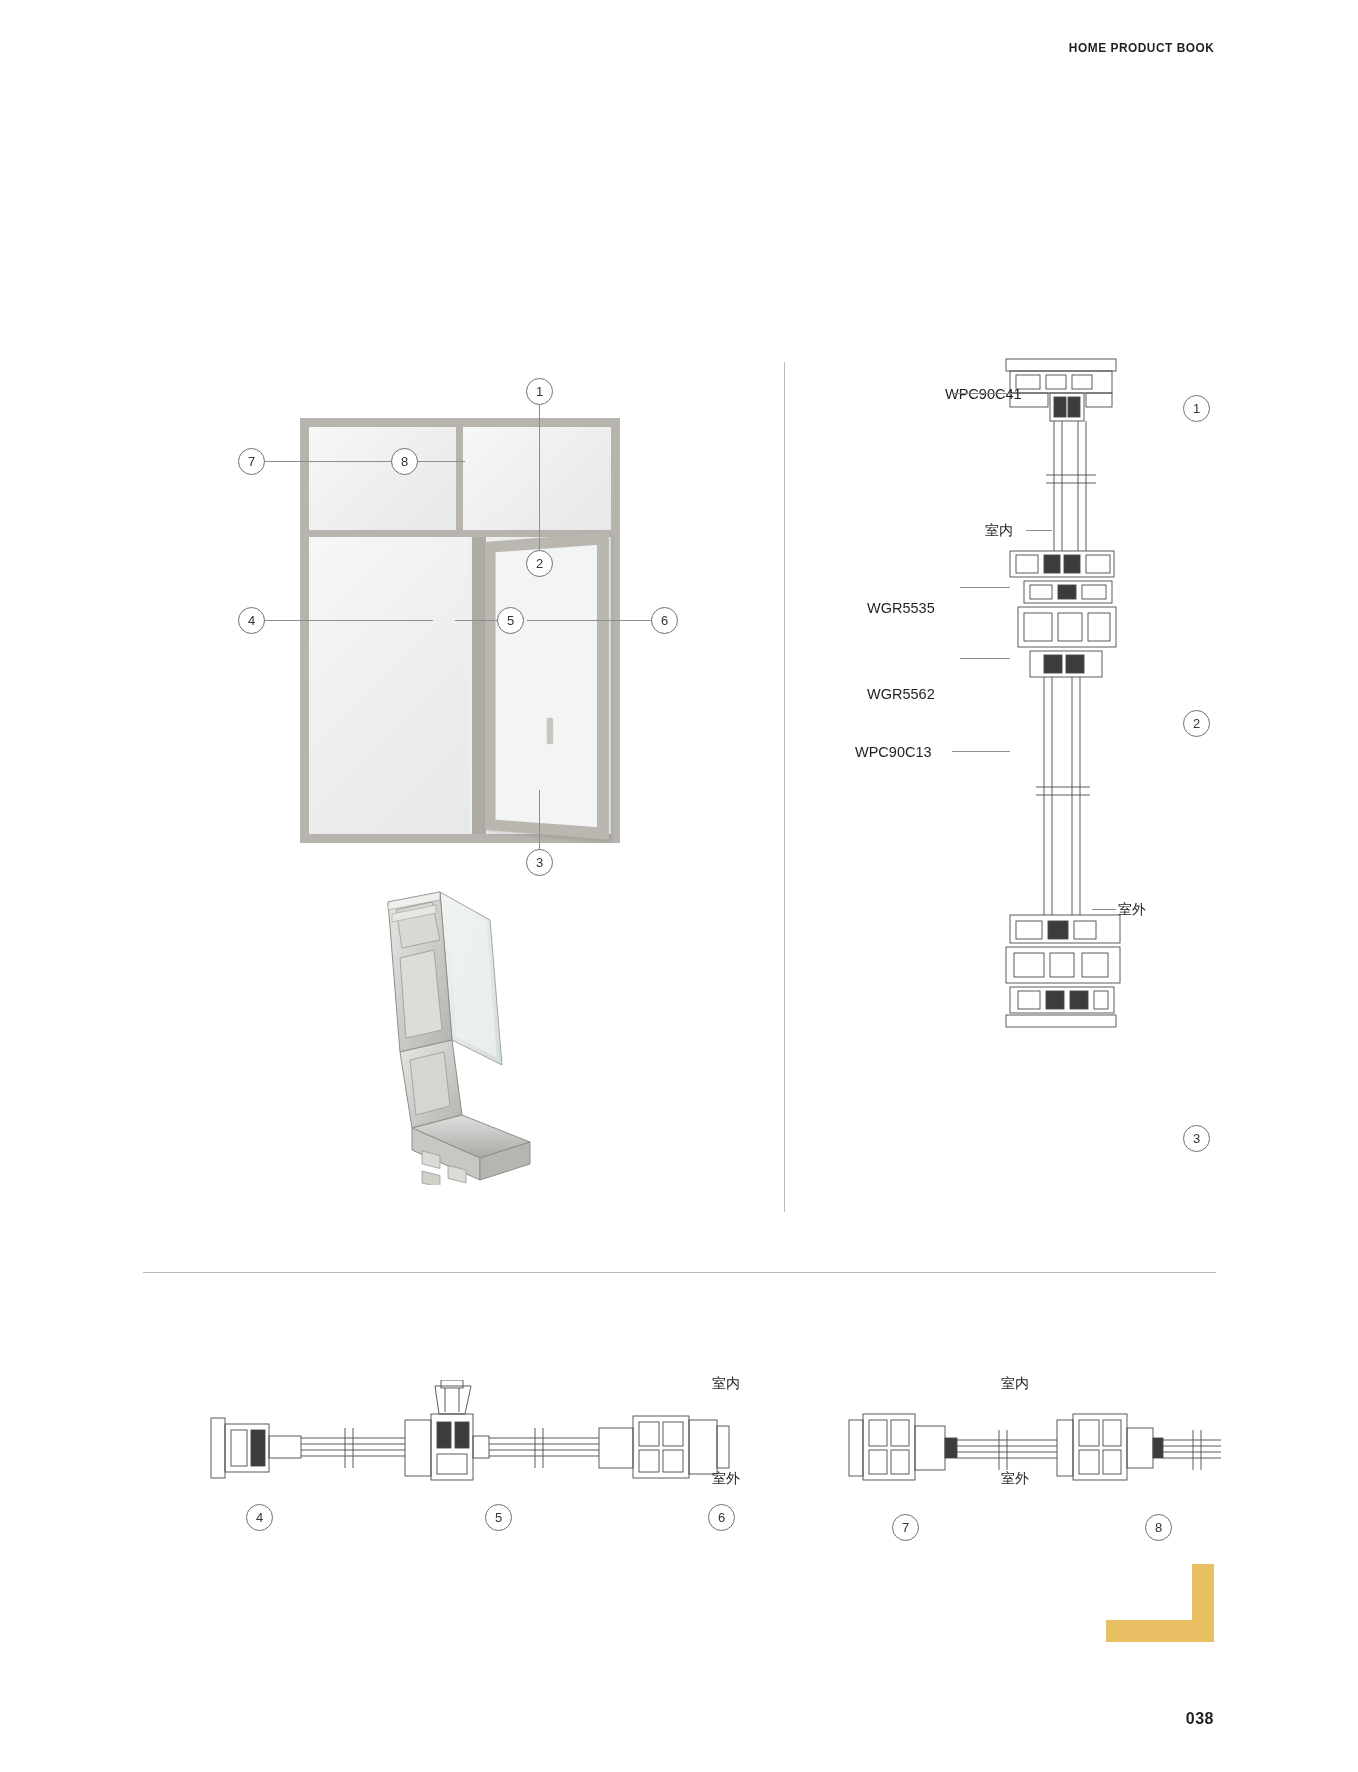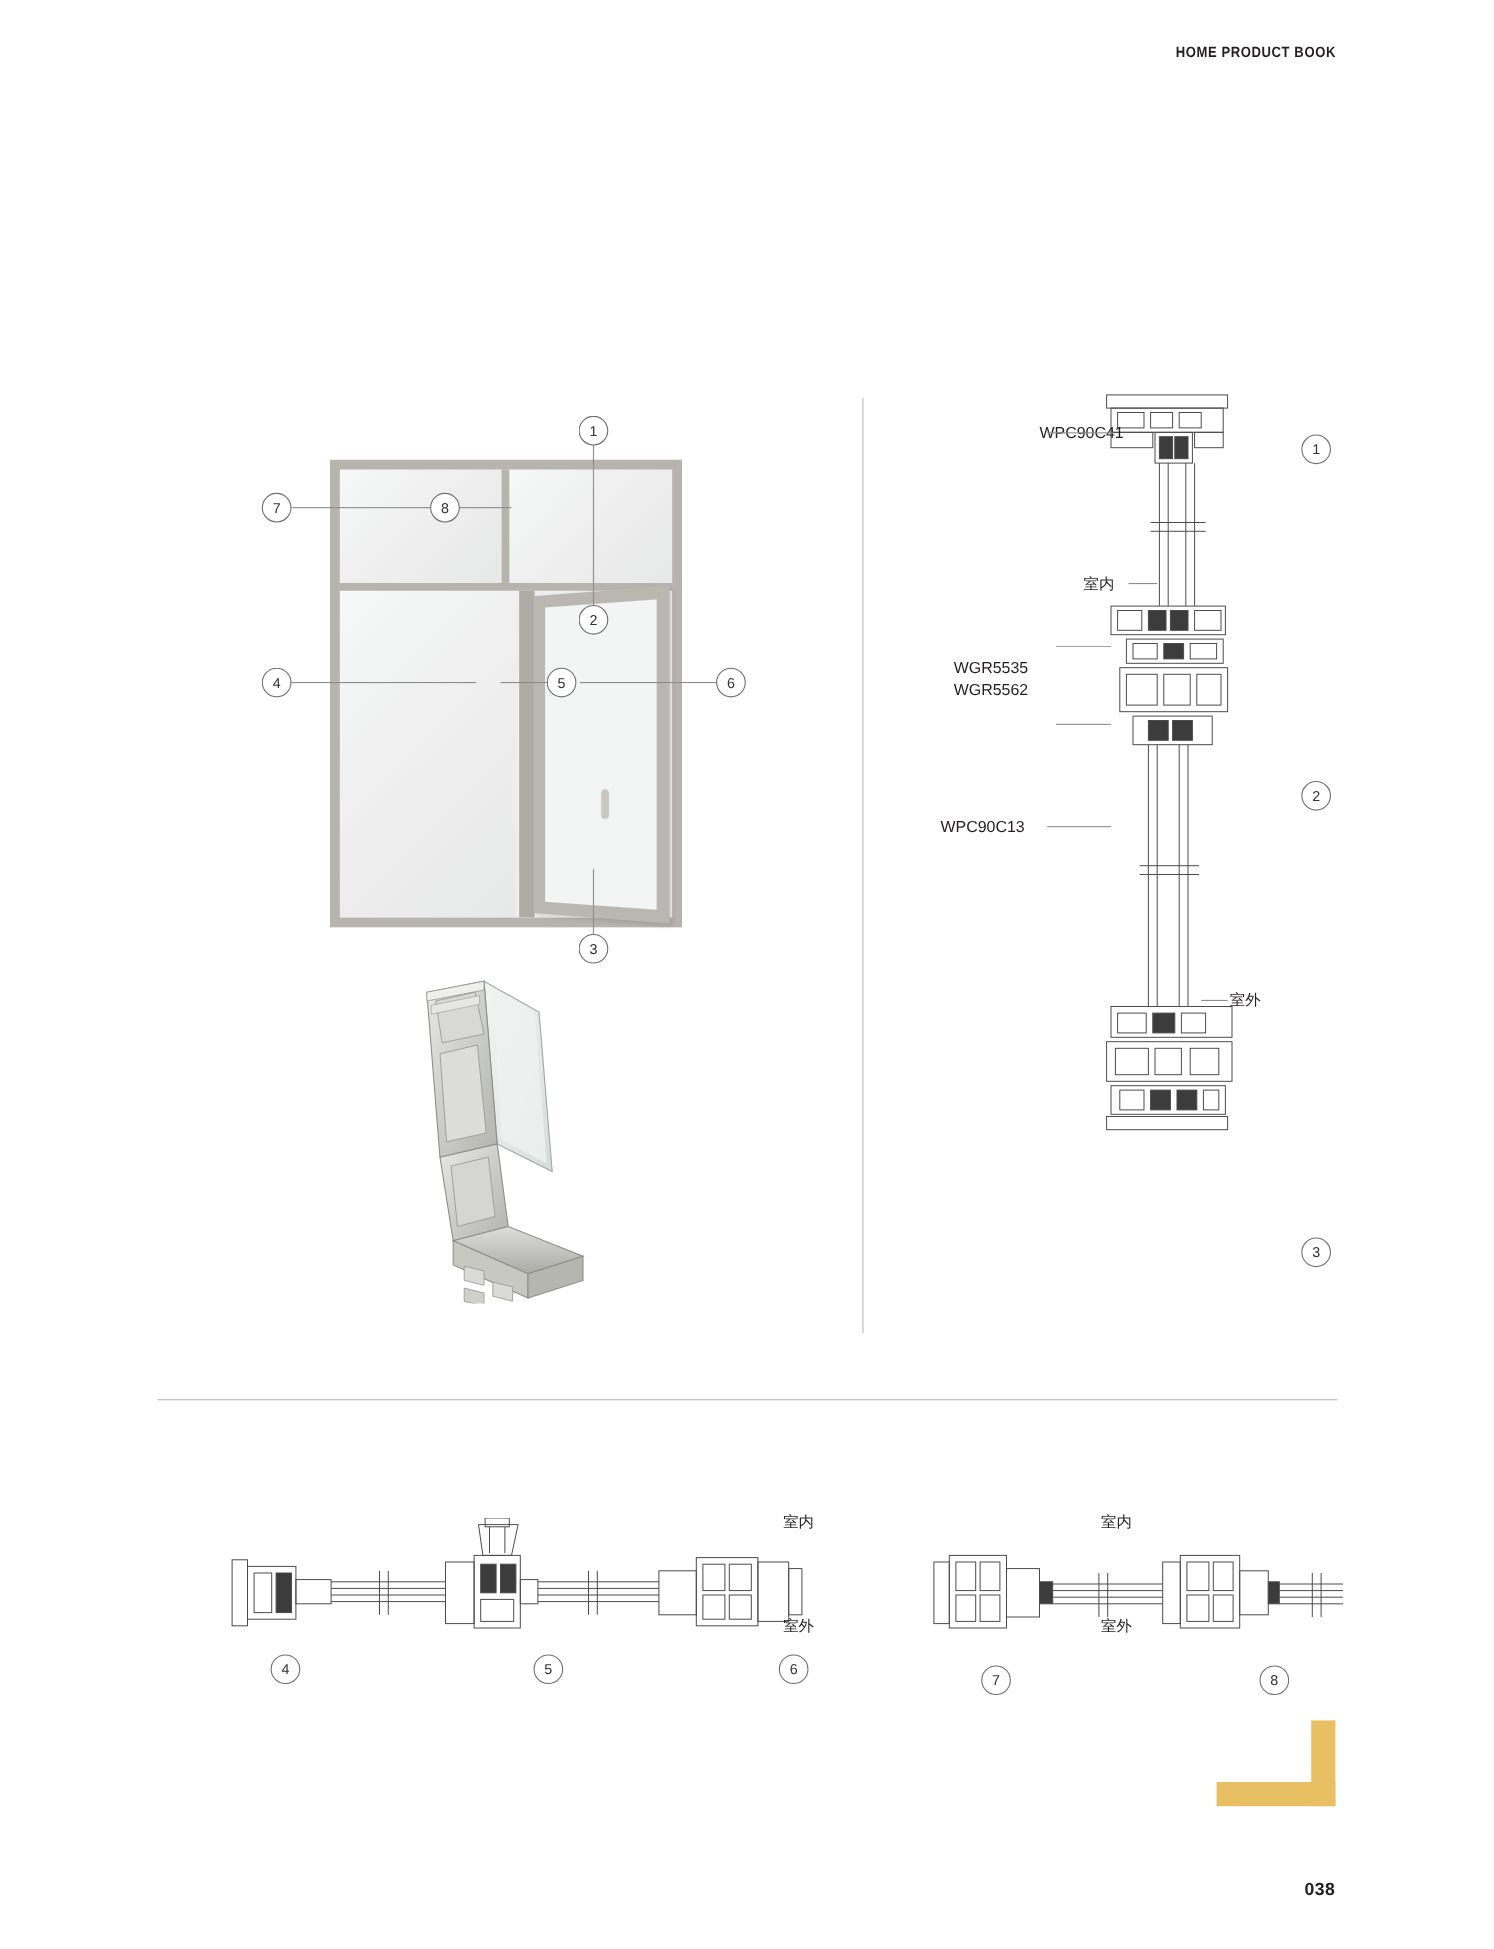--- a/index.html
+++ b/index.html
@@ -398,21 +398,21 @@
       </g>
     </svg>
   </div>
 
   <div class="code-label" style="left:905px; top:386px;margin-left:40px;">WPC90C41</div>
   <div class="leader h" style="left:952px; top:393px; width:60px;"></div>
 
   <div class="code-label" style="left:867px; top:600px;">WGR5535</div>
   <div class="leader h" style="left:960px; top:587px; width:50px;"></div>
 
-  <div class="code-label" style="left:867px; top:620px;text-align:right;">WGR5562</div>
+  <div class="code-label" style="left:867px; top:686px;text-align:right;">WGR5562</div>
   <div class="leader h" style="left:960px; top:658px; width:50px;"></div>
 
   <div class="code-label" style="left:855px; top:744px;">WPC90C13</div>
   <div class="leader h" style="left:952px; top:751px; width:58px;"></div>
 
   <div class="cn-label" style="left:985px; top:522px;">室内</div>
   <div class="leader h" style="left:1026px; top:530px; width:26px;"></div>
 
   <div class="cn-label" style="left:1118px; top:901px;">室外</div>
   <div class="leader h" style="left:1092px; top:909px; width:24px;"></div>

